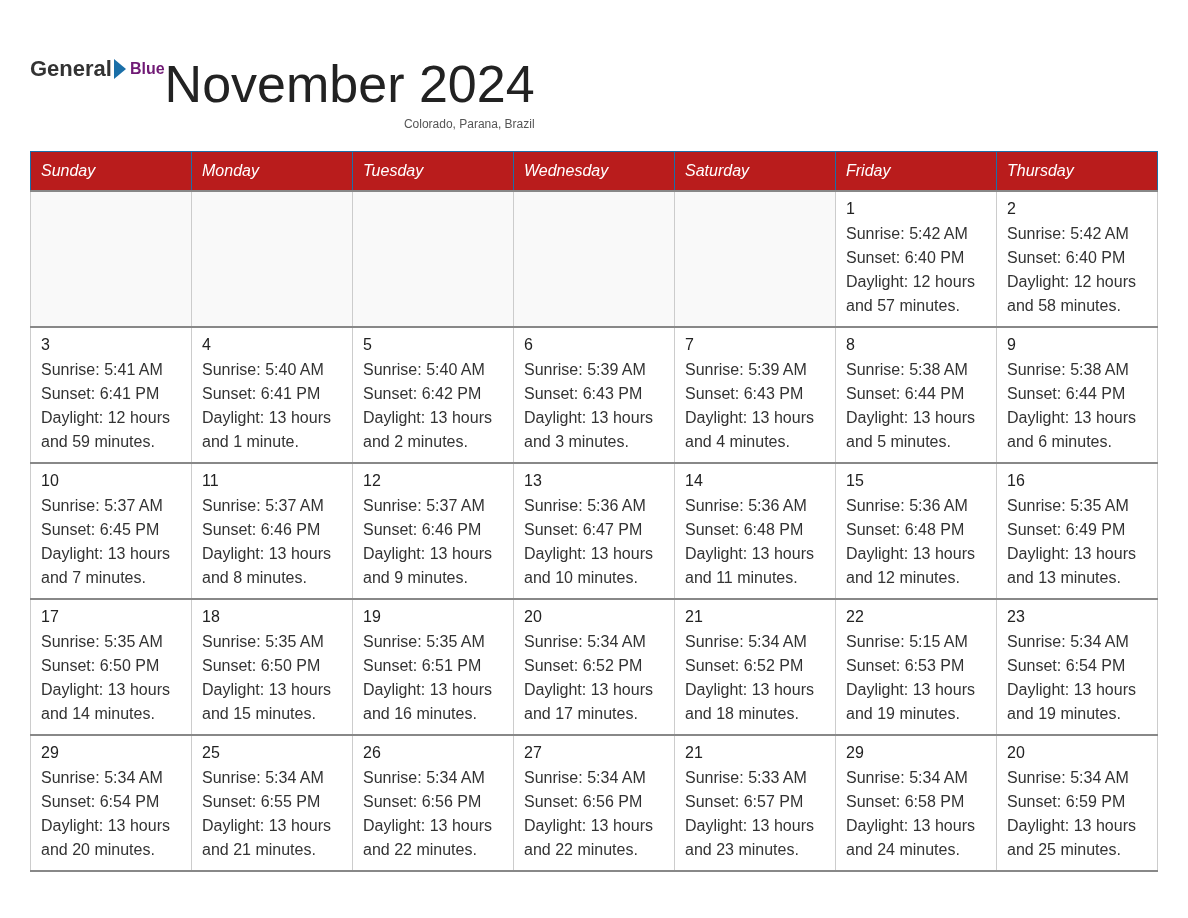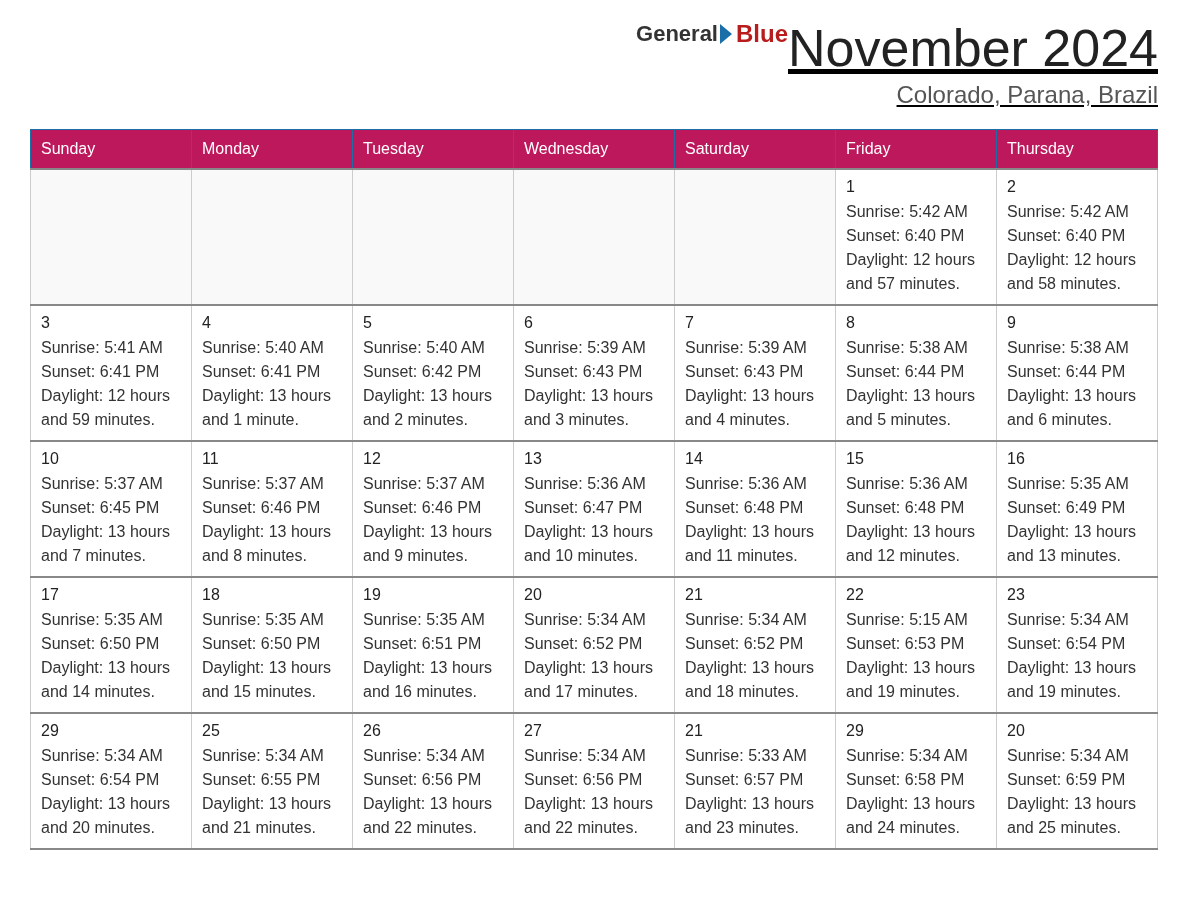--- a/index.html
+++ b/index.html
@@ -5,23 +5,24 @@
     * { box-sizing: border-box; margin: 0; padding: 0; }
     body {
       font-family: Arial, sans-serif;
       background: #fff;
       padding: 20px 30px;
       width: 1188px;
       min-height: 918px;
     }
     .header {
       display: flex;
-      justify-content: flex-end;
+      justify-content: flex-start;
       align-items: flex-start;
       margin-bottom: 20px;
+      margin-top: 36px;
     }
     .logo {
       display: flex;
       flex-direction: column;
       align-items: flex-start;
     }
     .logo-top {
       display: flex;
       align-items: center;
     }
@@ -32,52 +33,52 @@
     }
     .logo-triangle {
       width: 0;
       height: 0;
       border-left: 12px solid #1a6fa8;
       border-top: 10px solid transparent;
       border-bottom: 10px solid transparent;
       margin-left: 2px;
     }
     .logo-blue {
-      font-size: 24px;
+      font-size: 16px;
       font-weight: bold;
-      color: #b91c1c;
+      color: #701a75;
       margin-left: 4px;
     }
     .title-section {
       text-align: right;
-      text-decoration: underline;
     }
     .calendar-title {
       font-size: 52px;
       font-weight: normal;
       color: #222;
       line-height: 1.1;
     }
     .calendar-subtitle {
-      font-size: 24px;
+      font-size: 12px;
       color: #555;
       margin-top: 4px;
     }
     .calendar {
       width: 100%;
       border-collapse: collapse;
     }
     .calendar th {
-      background-color: #be185d;
+      background-color: #b91c1c;
       color: #fff;
       font-size: 16px;
       font-weight: normal;
       padding: 10px 10px;
       text-align: left;
       border: 1px solid #1a6fa8;
+      font-style: italic;
     }
     .calendar td {
       vertical-align: top;
       padding: 8px 10px;
       border: 1px solid #ccc;
       width: 14.28%;
       font-size: 12px;
       color: #333;
       min-height: 100px;
     }

